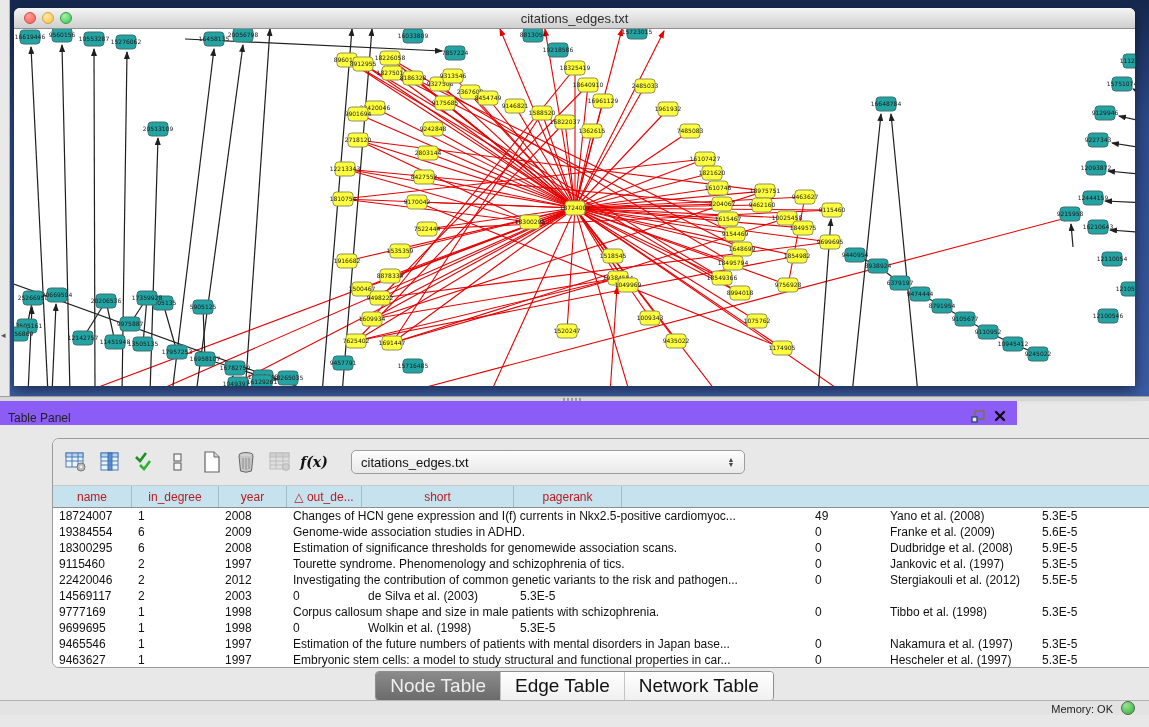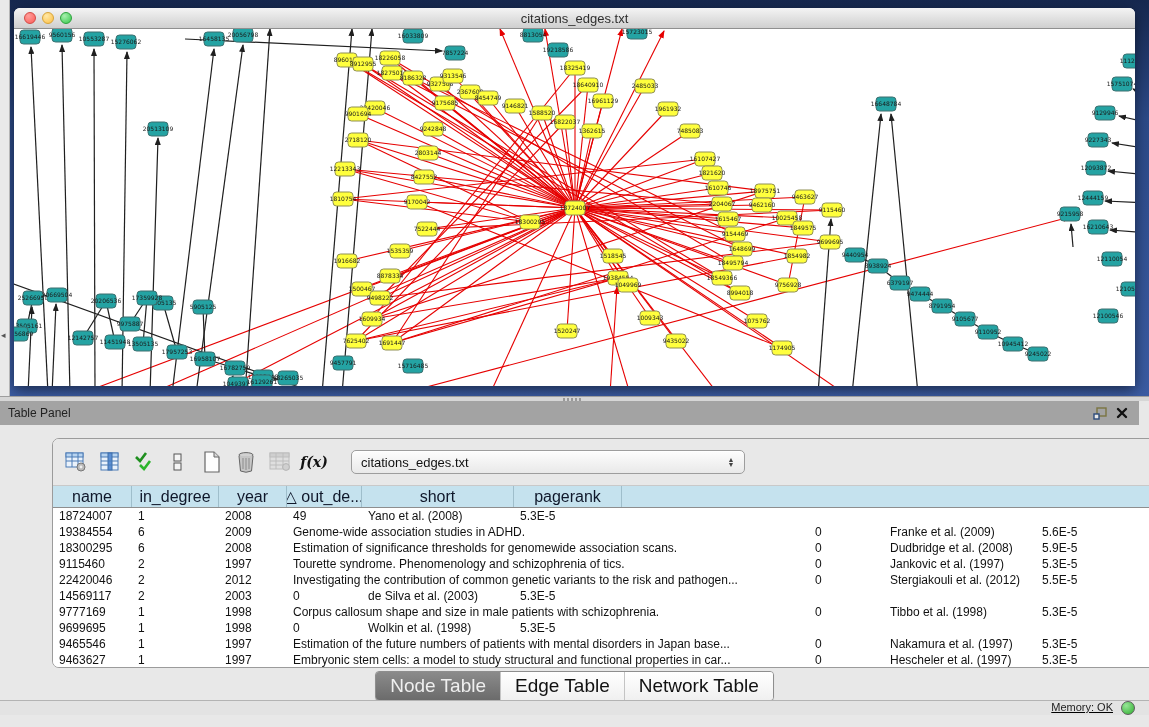--- a/index.html
+++ b/index.html
@@ -27,41 +27,41 @@
   .edge-r{stroke:#e60000;stroke-width:1.1;}
   .edge-k{stroke:#1f1f1f;stroke-width:1.2;}
   rect.nd-y{fill:#ffff3d;stroke:#8f8f55;stroke-width:1;}
   rect.nd-t{fill:#24a3a3;stroke:#3c6f6f;stroke-width:1;}
   
   .splitter{position:absolute;left:0;top:396px;width:1149px;height:5px;background:#d6d6d6;
       border-top:1px solid #9e9e9e;box-sizing:border-box;}
   .grip{position:absolute;left:563px;top:1px;width:18px;height:3px;
       background:repeating-linear-gradient(90deg,#999 0 2px,transparent 2px 4px);}
   
-  .panel-header{position:absolute;left:0;top:401px;width:1139px;height:24px;background:#a3a3a3;
-      display:flex;align-items:center;}
+  .panel-header{position:absolute;left:0;top:401px;width:1017px;height:24px;background:#8b5cf6;
+      display:flex;align-items:flex-end;}
   .panel-title{font-size:12px;color:#222;margin-left:8px;}
   .panel-header .spacer{flex:1;}
   .ph-btn{width:22px;height:18px;display:flex;align-items:center;justify-content:center;cursor:default;}
   .content-box{position:absolute;left:12px;top:438px;width:1125px;height:230px;
       border:1px solid #9b9b9b;border-radius:7px;background:#fff;box-sizing:border-box;overflow:hidden;margin-left:40px;}
   .tools{height:46px;background:#e8e8e8;display:flex;align-items:center;border-bottom:1px solid #c9c9c9;}
   .tool-btn{width:30px;height:30px;margin-left:4px;display:flex;align-items:center;justify-content:center;}
   .tool-btn.first{margin-left:8px;}
   .fx{font-size:14px;color:#111;font-style:italic;font-family:"DejaVu Serif",serif;font-weight:bold;}
   .combo{margin-left:22px;width:392px;height:22px;border:1px solid #9d9d9d;border-radius:5px;
       background:linear-gradient(#fdfdfd,#e9e9e9);display:flex;align-items:center;
       box-shadow:inset 0 1px 0 #fff;}
   .combo .val{flex:1;font-size:13px;color:#111;padding-left:9px;white-space:nowrap;overflow:hidden;}
   .combo .updown{width:18px;display:flex;flex-direction:column;align-items:center;line-height:5px;
       font-size:7px;color:#444;padding-right:4px;}
   
   .grid{position:relative;background:#fff;height:183px;}
   .hrow{display:flex;height:21px;background:#c5e2ee;border-bottom:1px solid #8e8e8e;}
-  .hc{box-sizing:border-box;border-right:1px solid #9fbecb;font-size:16px;color:#0f172a;
+  .hc{box-sizing:border-box;border-right:1px solid #9fbecb;font-size:12px;color:#b91c1c;
       display:flex;align-items:center;justify-content:center;overflow:hidden;white-space:nowrap;}
   .trow{display:flex;height:16px;}
   .bc{box-sizing:border-box;font-size:12px;color:#111;line-height:16px;padding-left:6px;
       overflow:hidden;white-space:nowrap;}
   .c0{width:79px}.c1{width:87px}.c2{width:68px}.c3{width:522px}.c4{width:75px}.c5{width:152px}.c6{width:108px}
   .vscroll{position:absolute;right:2px;top:22px;width:17px;height:158px;background:#fafafa;
       border-left:1px solid #d0d0d0;}
   .vthumb{position:absolute;left:2px;top:2px;width:12px;height:38px;border-radius:7px;
       background:linear-gradient(90deg,#c9c9c9,#a9a9a9);}
   
@@ -69,21 +69,21 @@
       justify-content:center;align-items:center;background:#e8e8e8;}
   .seg{display:inline-flex;border:1px solid #8e8e8e;border-radius:4px;overflow:hidden;
       box-shadow:0 1px 1px rgba(0,0,0,.15);}
   .seg button{border:none;margin:0;padding:3px 14px;font-size:19px;
       font-family:"Liberation Sans",sans-serif;background:linear-gradient(#ffffff,#f0f0f0);
       color:#111;border-left:1px solid #c4c4c4;}
   .seg button:first-child{border-left:none;}
   .seg button.active{background:linear-gradient(#8b8b8b,#6b6b6b);color:#efefef;}
   
   .statusbar{position:absolute;left:0;top:700px;width:1149px;height:15px;background:#e3e3e3;
-      border-top:1px solid #b3b3b3;display:flex;align-items:flex-start;justify-content:flex-end;box-sizing:border-box;text-decoration:underline;}
+      border-top:1px solid #b3b3b3;display:flex;align-items:flex-end;justify-content:flex-end;box-sizing:border-box;}
   .mem-label{font-size:11px;color:#222;margin-right:8px;}
   .mem-dot{width:14px;height:14px;border-radius:50%;margin-right:14px;
       background:radial-gradient(circle at 35% 30%,#97e697,#2fae2f);border:1px solid #5c5c5c;box-sizing:border-box;}
 </style>
 </head>
 <body>
 
 <div class="net-region">
   <div class="net-window">
     <div class="titlebar">
@@ -834,20 +834,21 @@
         <div class="hc c2">year</div>
         <div class="hc c4">△ out_de...</div>
         <div class="hc c5">short</div>
         <div class="hc c6">pagerank</div>
       </div>
     <div id="tbody">
         <div class="trow">
           <div class="bc c0">18724007</div>
           <div class="bc c1">1</div>
           <div class="bc c2">2008</div>
+          <div class="bc c3">Changes of HCN gene expression and I(f) currents in Nkx2.5-positive cardiomyoc...</div>
           <div class="bc c4">49</div>
           <div class="bc c5">Yano et al. (2008)</div>
           <div class="bc c6">5.3E-5</div>
         </div>
         <div class="trow">
           <div class="bc c0">19384554</div>
           <div class="bc c1">6</div>
           <div class="bc c2">2009</div>
           <div class="bc c3">Genome-wide association studies in ADHD.</div>
           <div class="bc c4">0</div>

